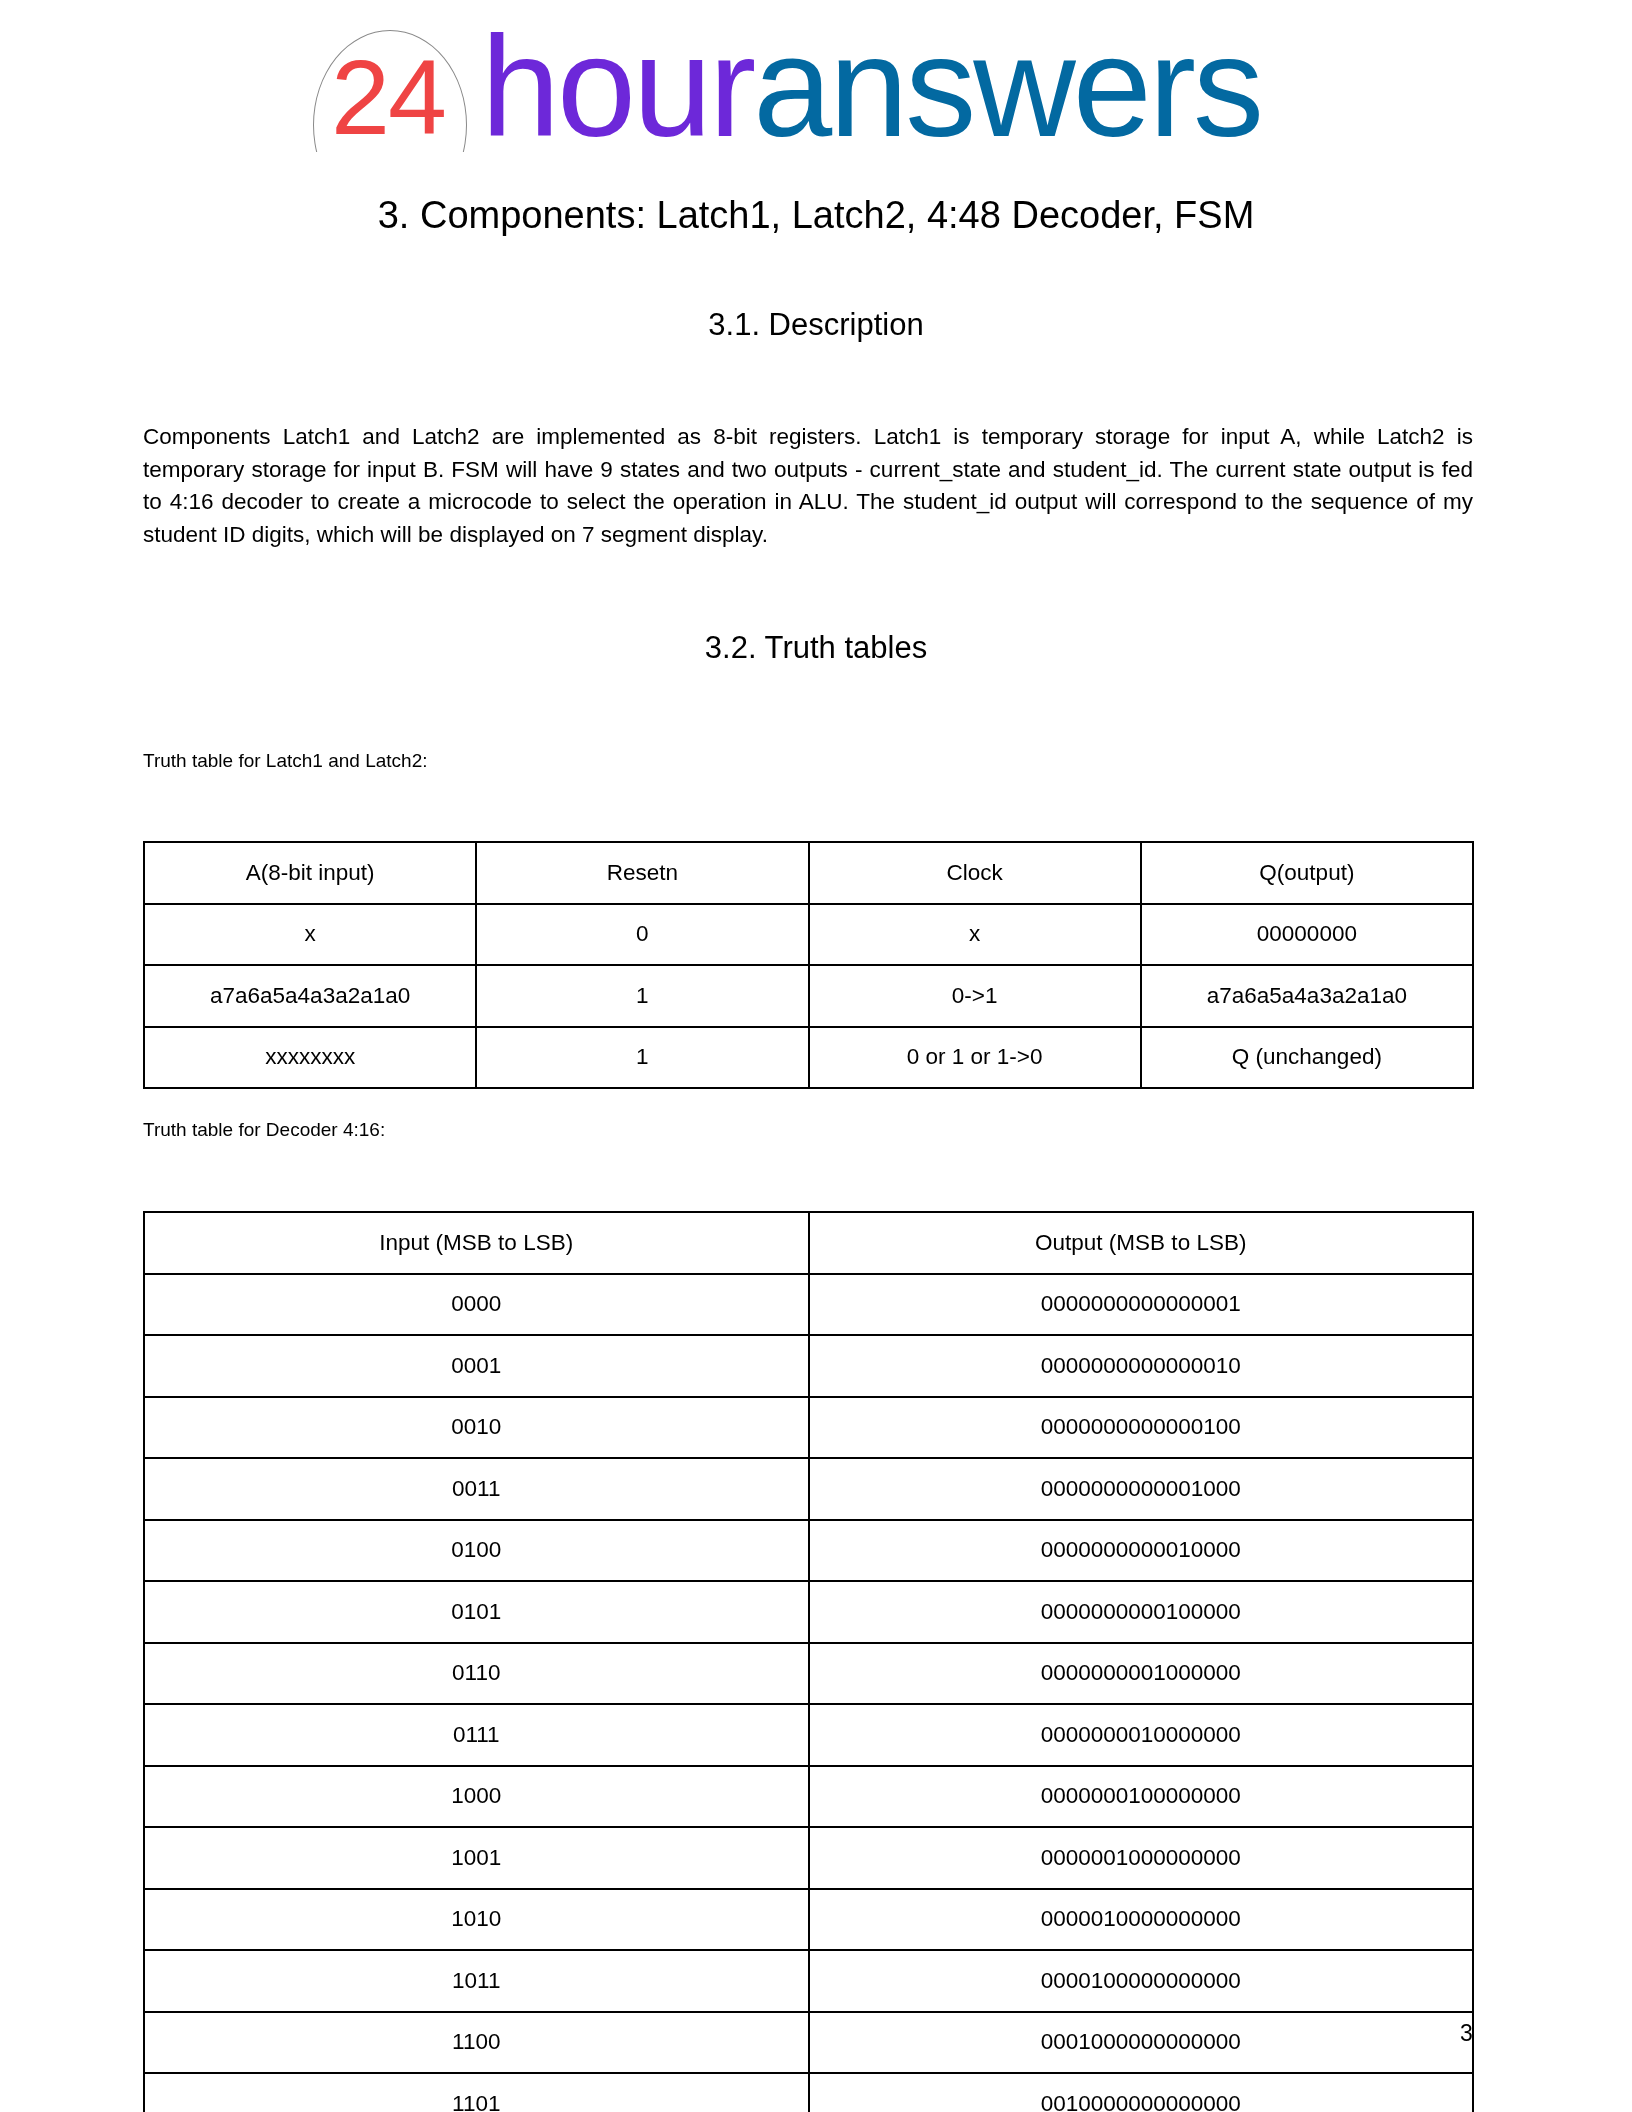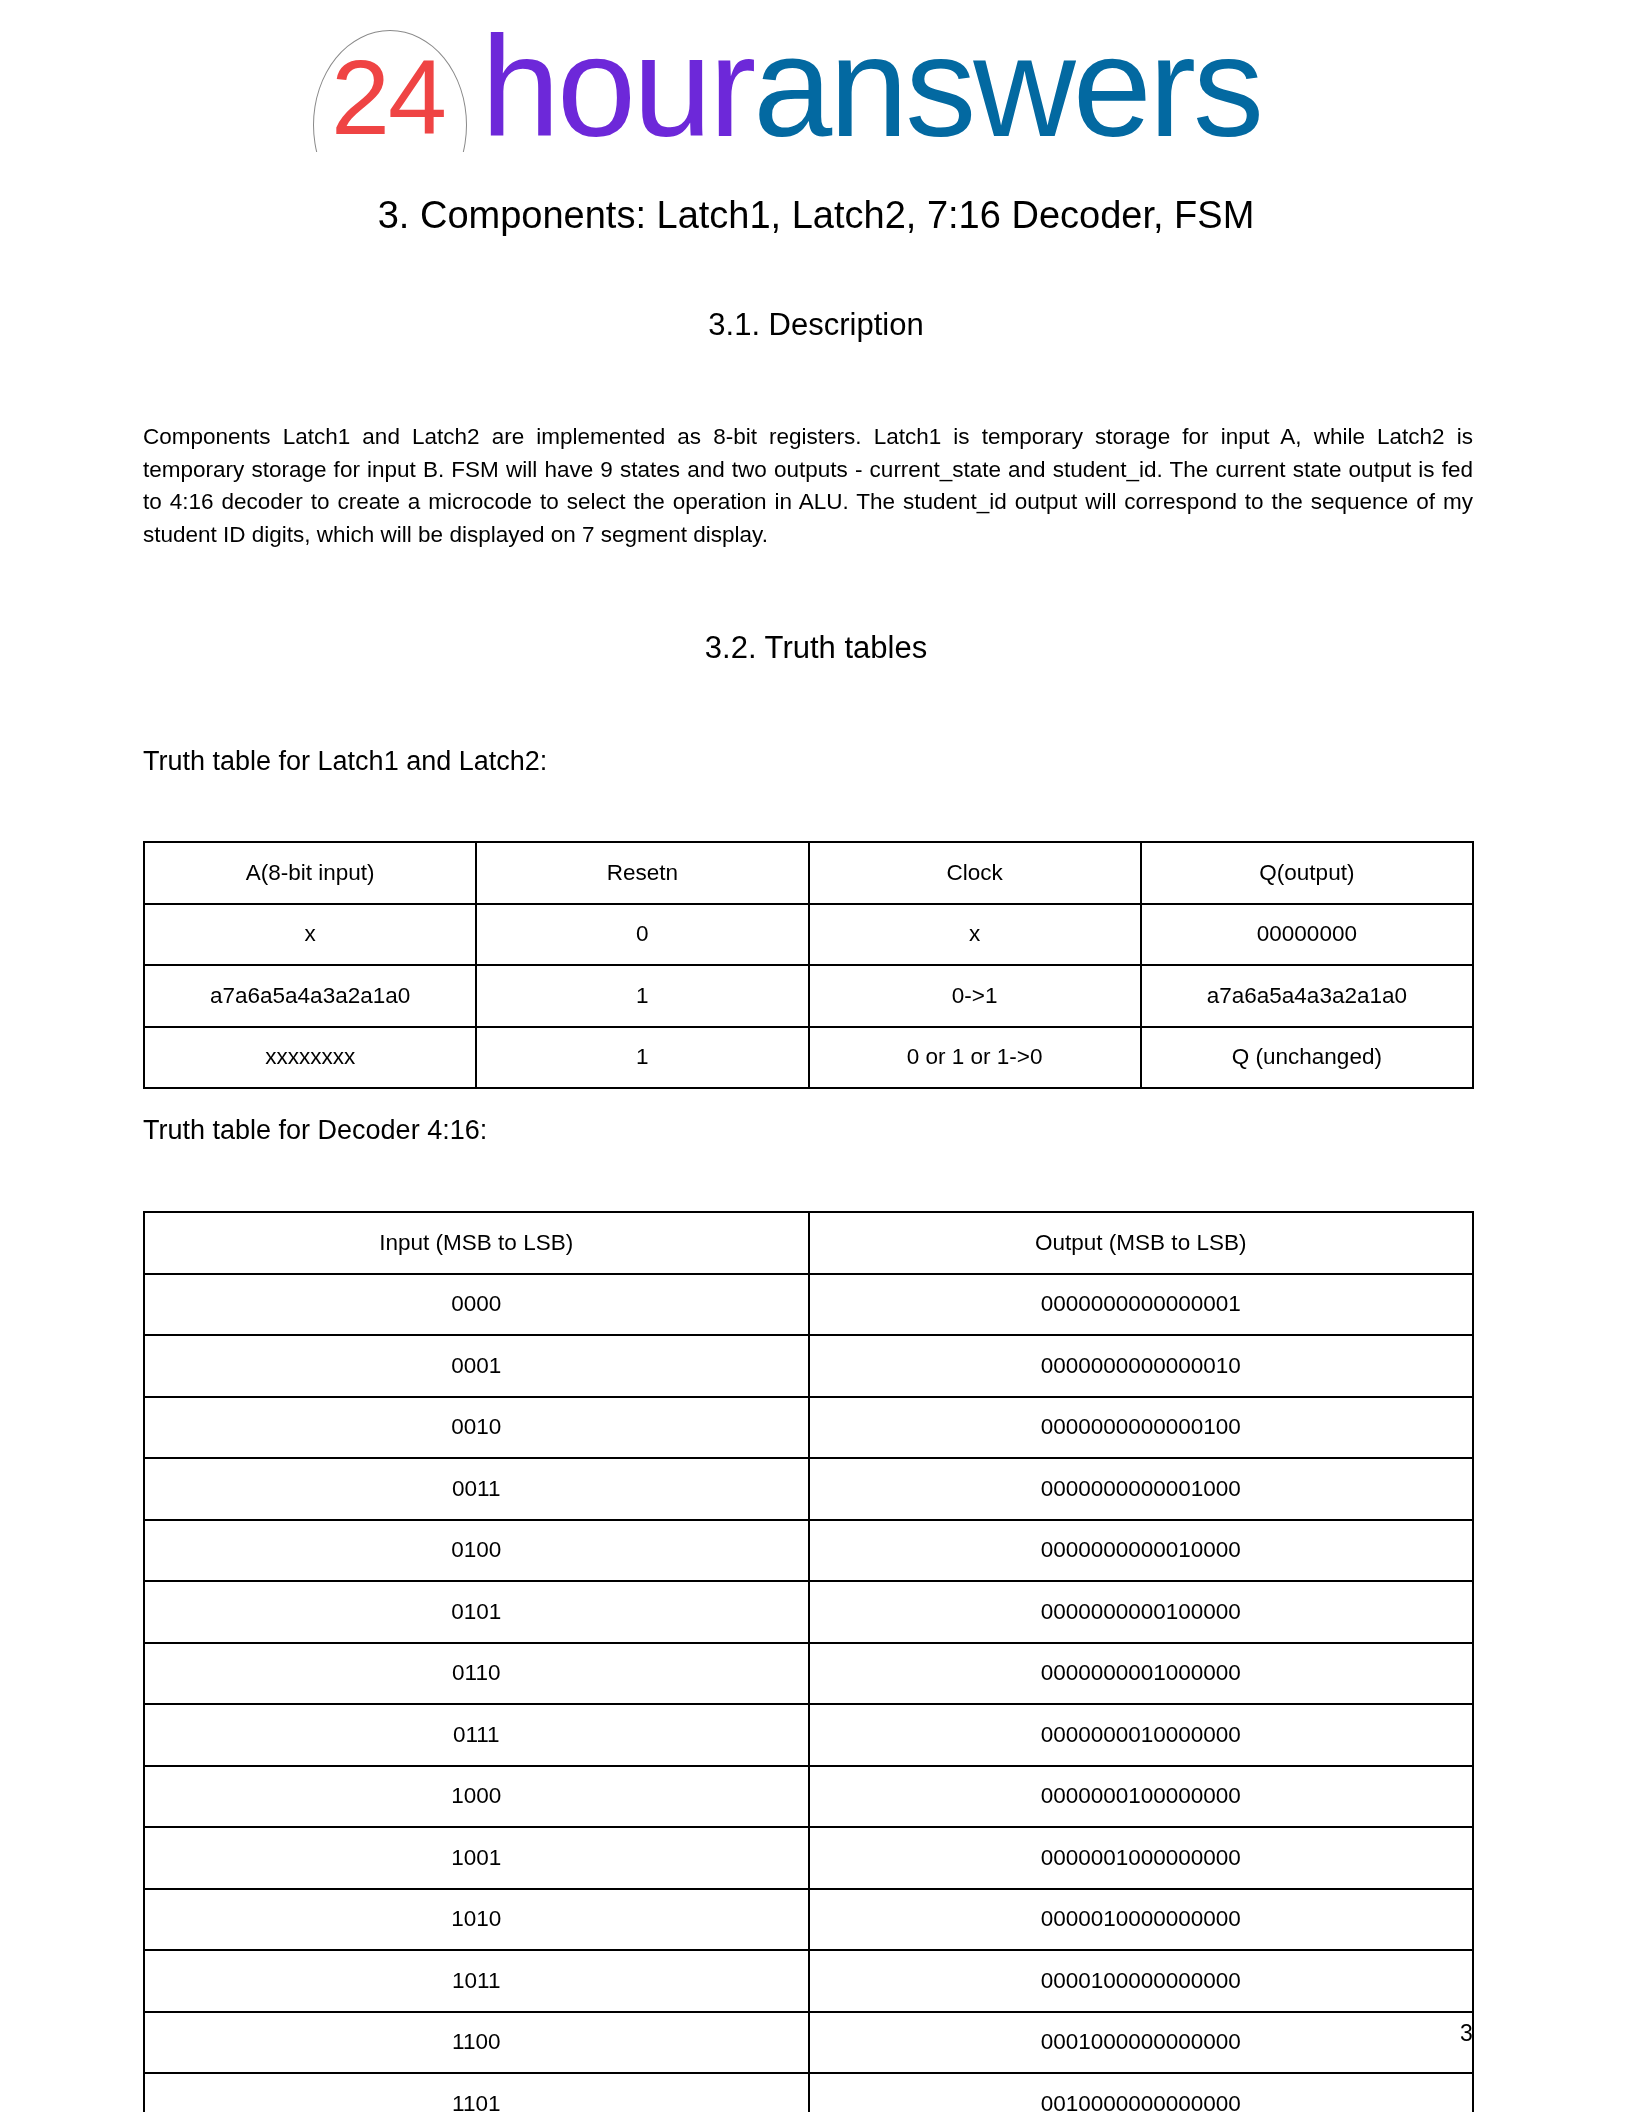--- a/index.html
+++ b/index.html
@@ -14,39 +14,39 @@
   .logo-word { position: absolute; left: 168px; top: -14px; font-size: 142px; line-height: 142px;
                letter-spacing: -3px; white-space: nowrap; }
   .logo-hour { color: #6d28d9; }
   .logo-answers { color: #0369a1; }
 
   .h1 { position: absolute; left: 0; width: 1632px; top: 192px; text-align: center;
         font-size: 38px; line-height: 46px; }
   .h2 { position: absolute; left: 0; width: 1632px; text-align: center; font-size: 31px; line-height: 40px; }
   .para { position: absolute; left: 143px; width: 1330px; top: 421px; font-size: 22.5px; line-height: 32.6px;
           text-align: justify; }
-  .label { position: absolute; left: 143px; font-size: 27px; line-height: 30px; }
+  .label { position: absolute; left: 143px; font-size: 19px; line-height: 30px; }
 
   table.tt { position: absolute; left: 143px; width: 1331px; border-collapse: collapse; table-layout: fixed; }
   table.tt td { border: 2px solid #000; height: 43.5px; padding: 8px; text-align: center;
                 font-size: 22.5px; line-height: 24px; }
   .pagenum { position: absolute; left: 1460px; top: 2020px; font-size: 23px; }
 </style>
 </head>
 <body>
 
 <div class="logo">
   <div class="logo-clip">
     <div class="logo-circle" style="left:4px;top:4px;"></div>
   </div>
   <span class="logo-24">24</span>
   <span class="logo-word"><span class="logo-hour">hour</span><span class="logo-answers">answers</span></span>
 </div>
 
-<div class="h1">3. Components: Latch1, Latch2, 7:16 Decoder, FSM</div>
+<div class="h1">3. Components: Latch1, Latch2, 4:48 Decoder, FSM</div>
 
 <div class="h2" style="top:305px;">3.1. Description</div>
 
 <div class="para">Components Latch1 and Latch2 are implemented as 8-bit registers. Latch1 is temporary storage for input A, while Latch2 is temporary storage for input B. FSM will have 9 states and two outputs - current_state and student_id. The current state output is fed to 4:16 decoder to create a microcode to select the operation in ALU. The student_id output will correspond to the sequence of my student ID digits, which will be displayed on 7 segment display.</div>
 
 <div class="h2" style="top:628px;">3.2. Truth tables</div>
 
 <div class="label" style="top:746px;">Truth table for Latch1 and Latch2:</div>
 
 <table class="tt" style="top:841px;">

